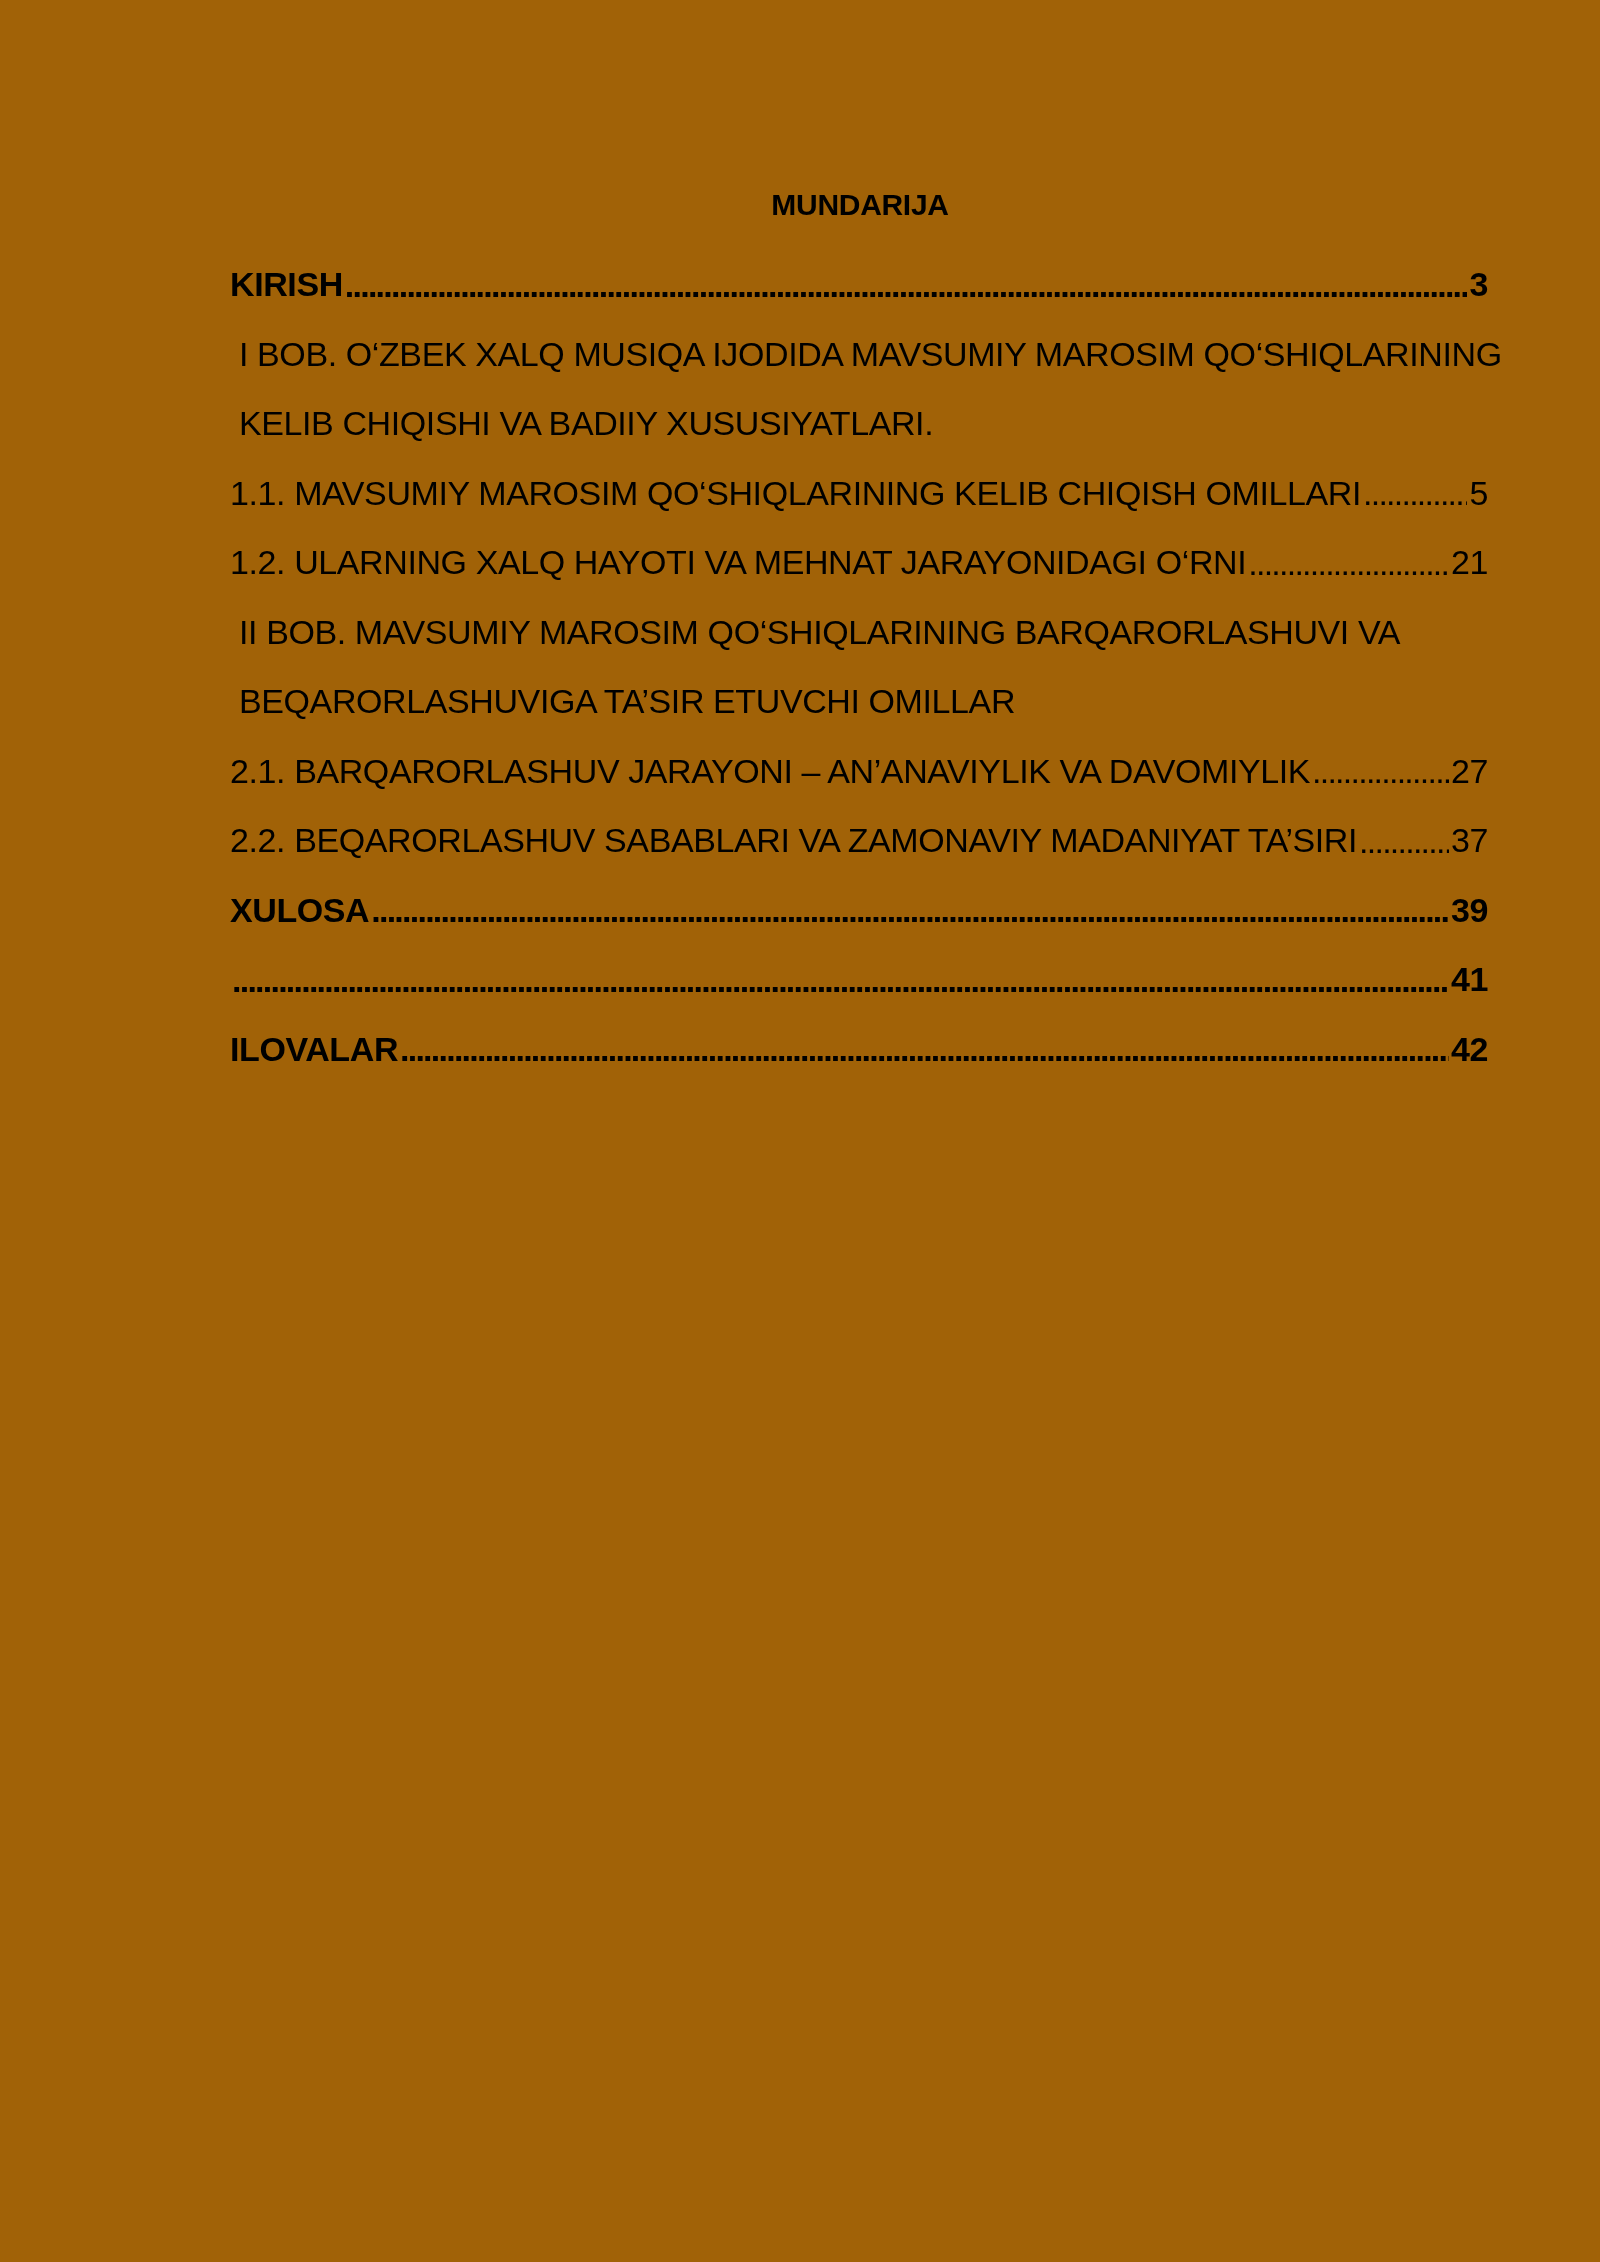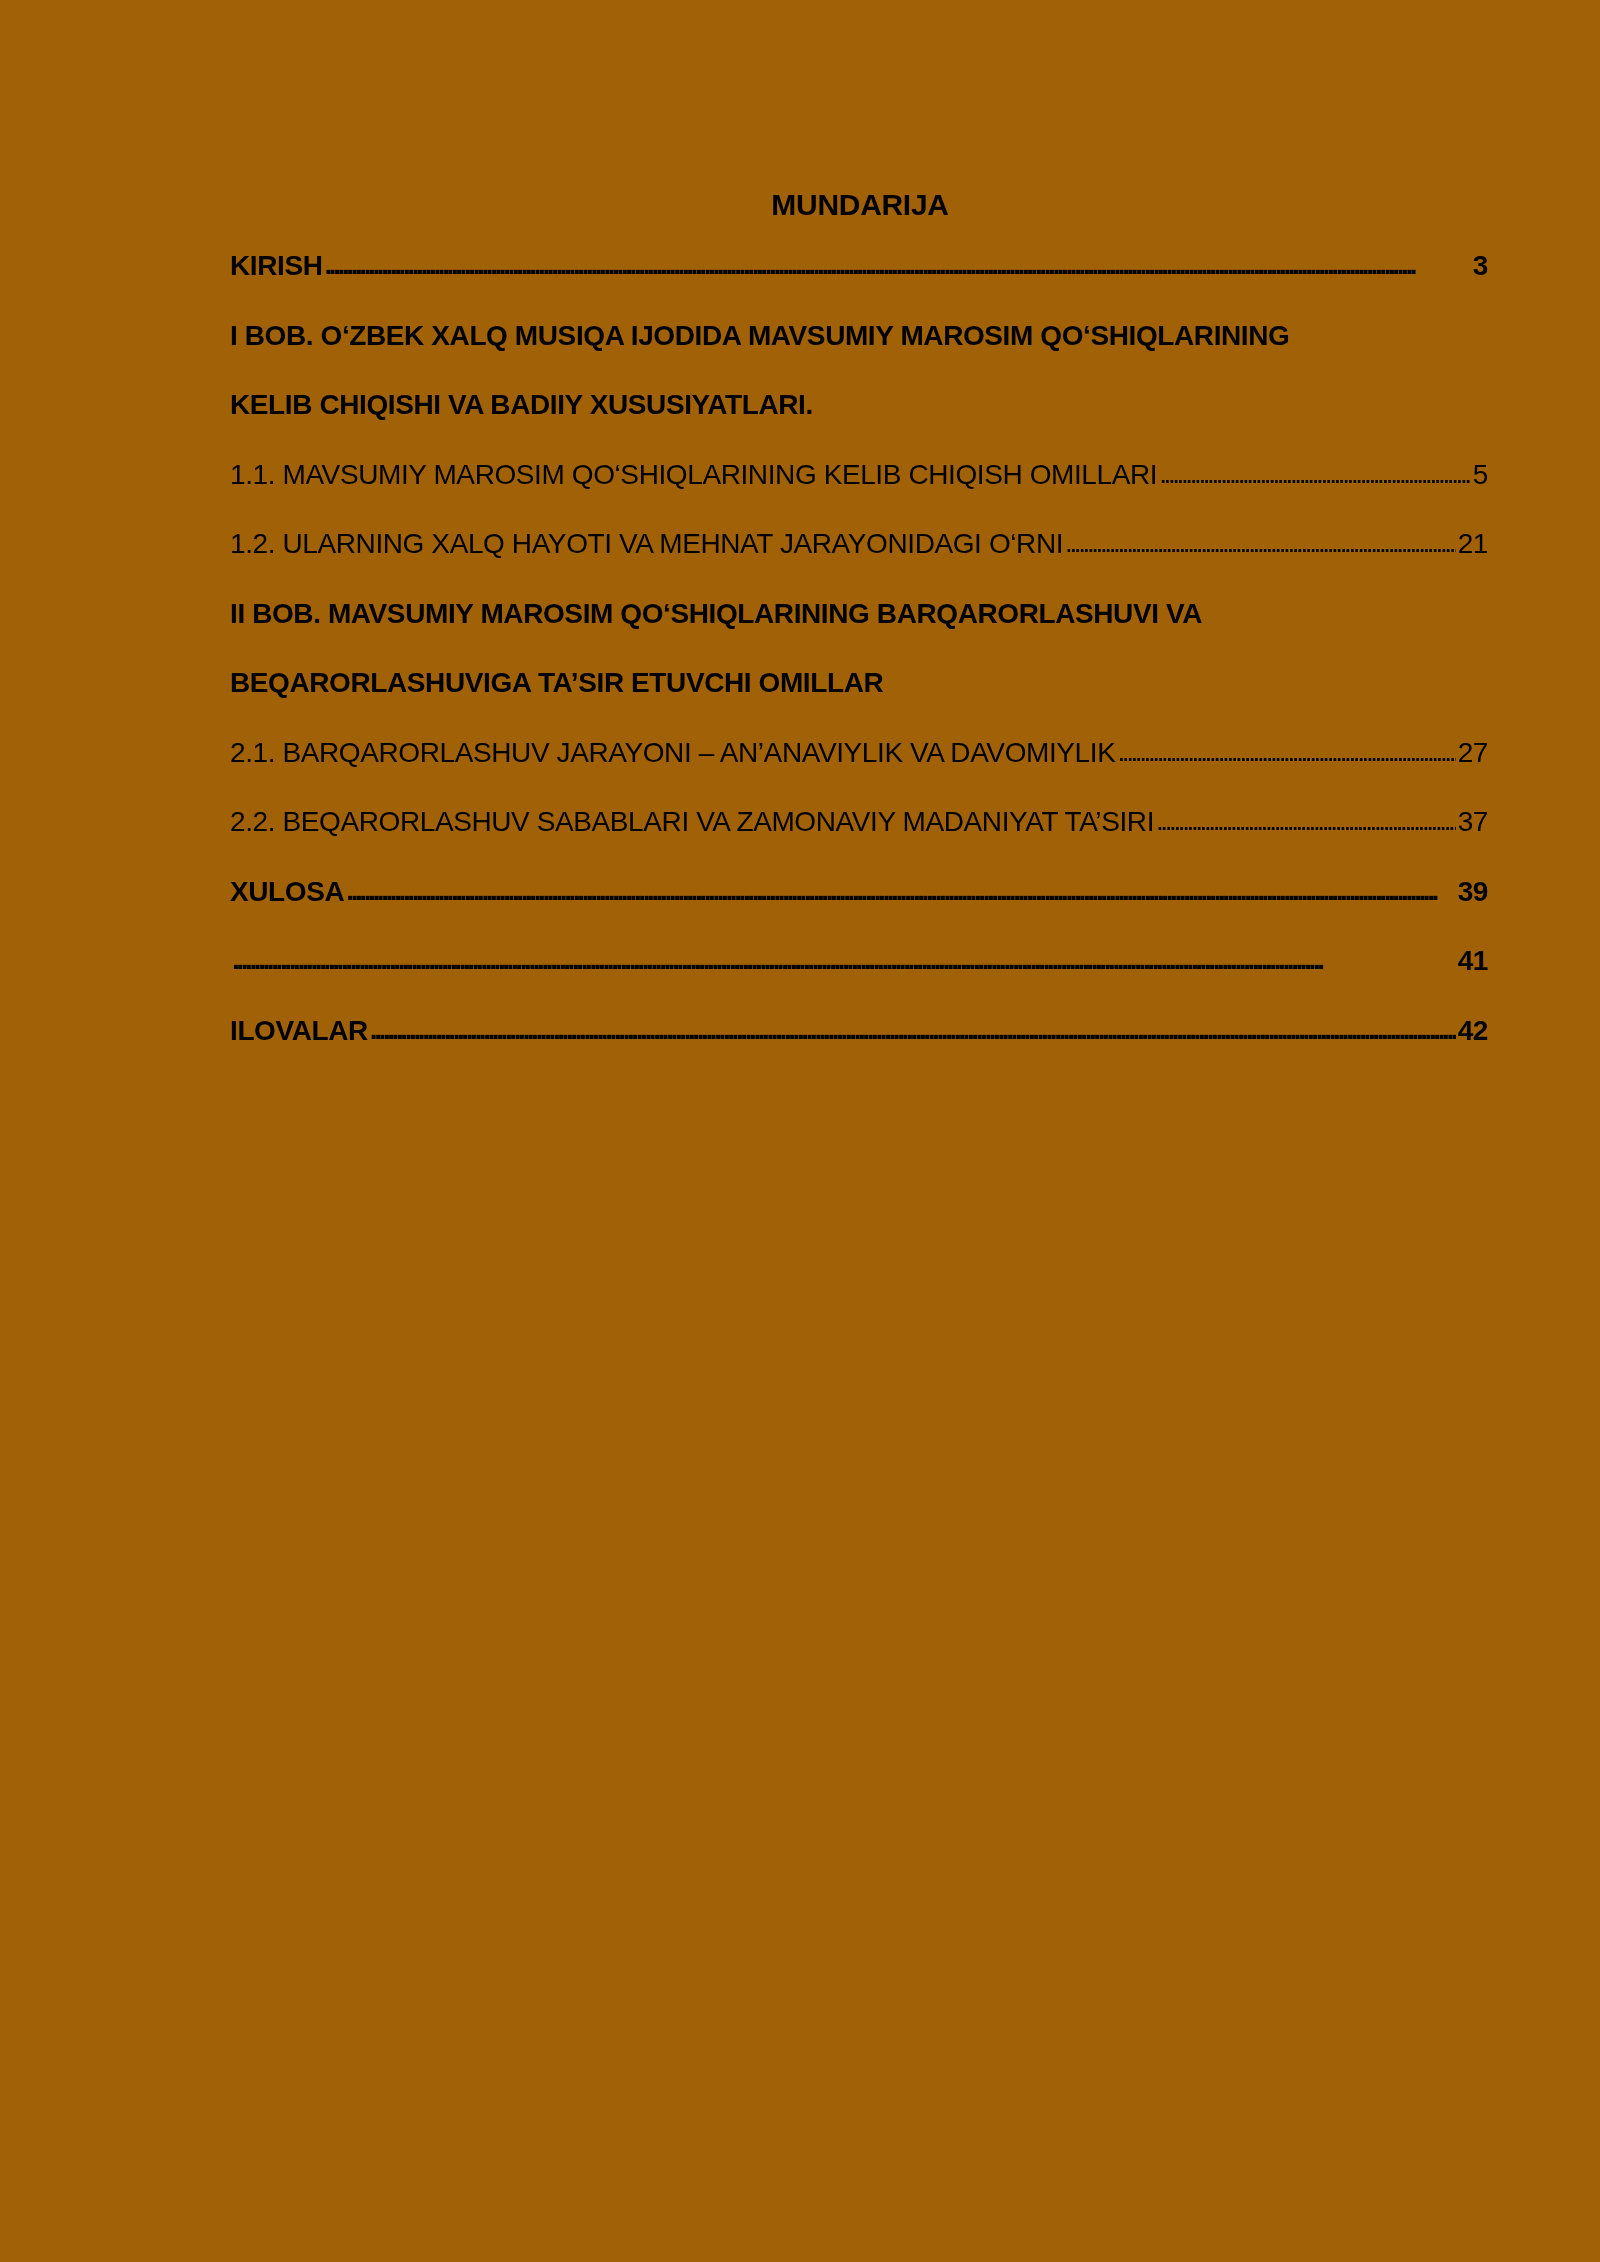--- a/index.html
+++ b/index.html
@@ -1,22 +1,22 @@
 <!DOCTYPE html>
 <html><head>
   <meta charset="utf-8">
   <style>
     html, body { margin: 0; padding: 0; background: #ffffff; }
     body { width: 1600px; height: 2262px; position: relative; overflow: hidden; font-family: "Liberation Sans", "DejaVu Sans", sans-serif; color: #000; }
     .page { position: absolute; left: 0; top: 0; width: 1600px; height: 2262px; background: #a16207; }
     .title { position: absolute; top: 188px; left: 0; width: 1720px; text-align: center; font-weight: bold; font-size: 30px; letter-spacing: -0.3px; }
     .toc { position: absolute; left: 230px; width: 1258px; top: 250px; }
-    .row { height: 69.5px; display: flex; align-items: flex-start; font-size: 28px; white-space: nowrap; letter-spacing: -0.4px; }
+    .row { height: 69.5px; display: flex; align-items: center; font-size: 34px; white-space: nowrap; letter-spacing: -0.4px; }
     .row.bold { font-weight: bold; }
-    .row.head { font-weight: bold; }
+    .row.head { font-weight: normal; margin-left: 9px; }
     .row .lbl { flex: 0 0 auto; }
     .row .dots { flex: 1 1 auto; overflow: hidden; white-space: nowrap; margin: 0 2px; position: relative; height: 30px; }
     .row .dots::before { content: ". . . . . . . . . . . . . . . . . . . . . . . . . . . . . . . . . . . . . . . . . . . . . . . . . . . . . . . . . . . . . . . . . . . . . . . . . . . . . . . . . . . . . . . . . . . . . . . . . . . . . . . . . . . . . . . . . . . . . . . . . . . . . . . . . . . . . . . . . . . . . . . . . . . . . . . . . . . . . . . . . . . . . . . . . . . . . . . . . . . . . . . . . . . . . . . . . . . . . . . . . . . . . . . . . . . . . . . . . . . . . . . . . . . . . . . . . . . . . . . . . . . . . . . . . ."; letter-spacing: -5.6px; position: absolute; left: 0; bottom: 0; line-height: 30px; }
     .row .pg { flex: 0 0 auto; }
   </style>
 </head>
 <body>
 
 <div class="page">
   <div class="title">MUNDARIJA</div>

